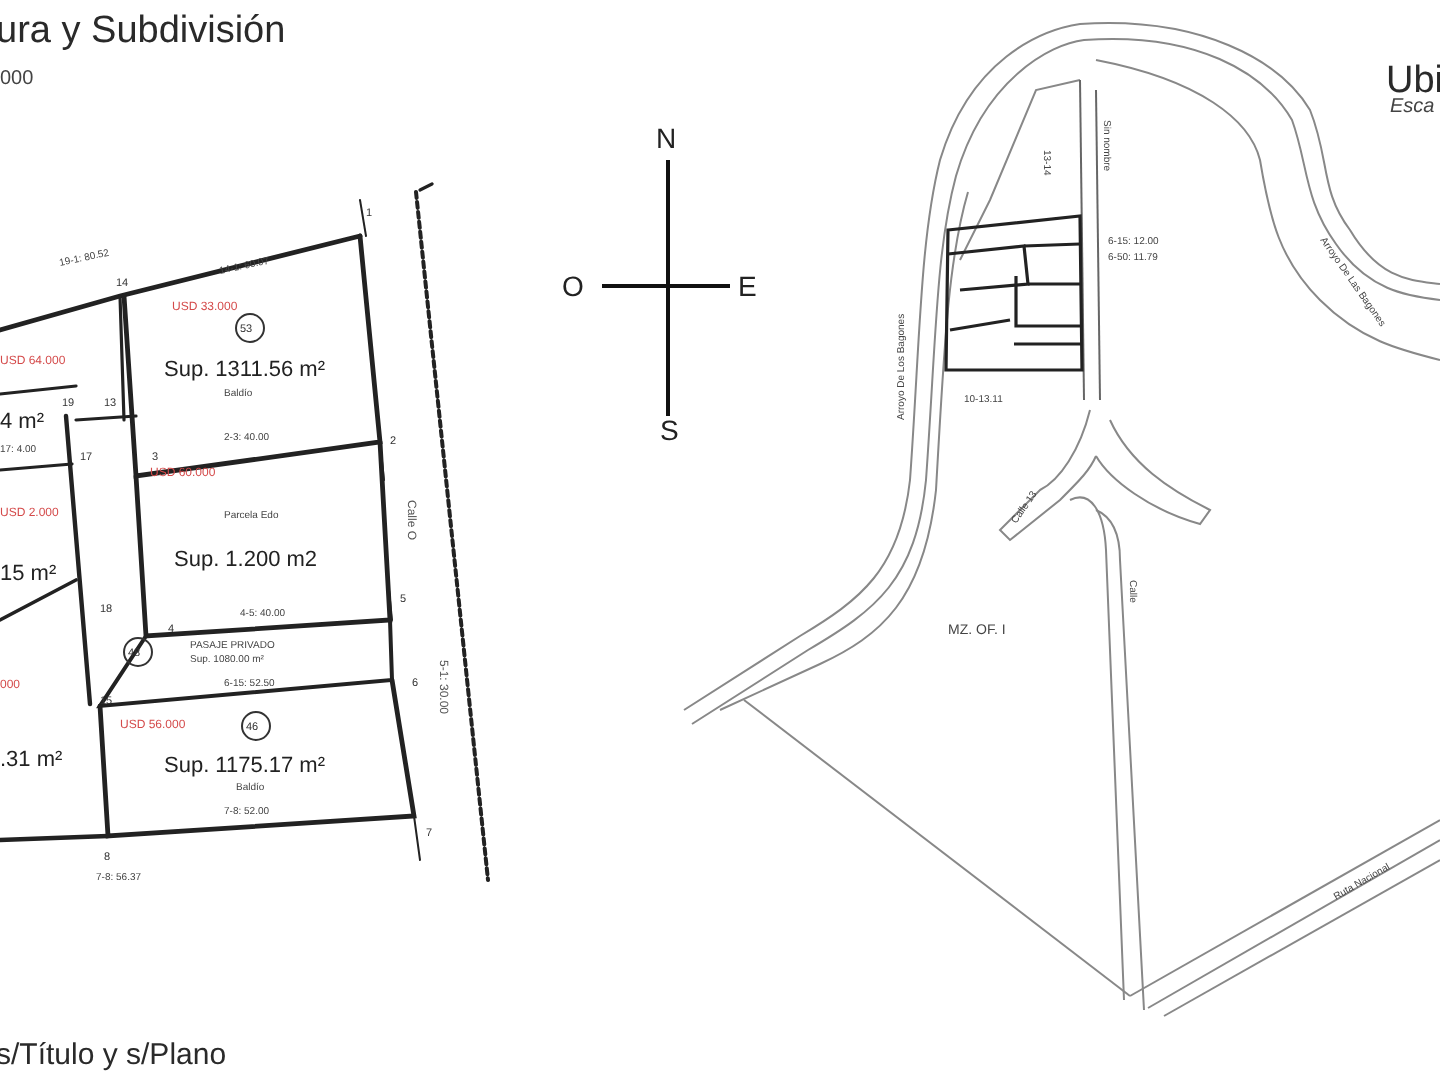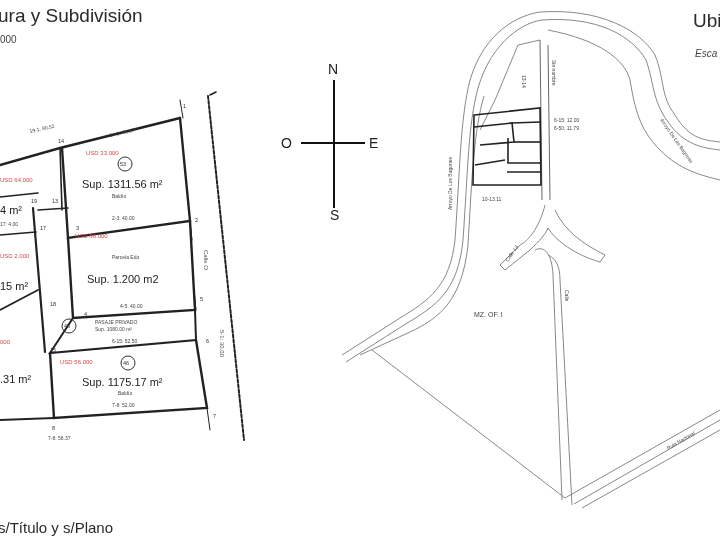--- a/index.html
+++ b/index.html
@@ -18,21 +18,21 @@
     .vert { font-size: 6px; fill: #555; }
     .maplabel { font-size: 7px; fill: #444; }
   </style>
 </head>
 <body>
 
 <div class="abs title" style="left:-2px; top:5px;">ura y Subdivisión</div>
 <div class="abs subtitle" style="left:0px; top:34px;">000</div>
 <div class="abs footer" style="left:-2px; top:519px;">s/Título y s/Plano</div>
 
-<div class="abs title" style="left:693px; top:10px;">Ubi</div>
+<div class="abs title" style="left:693px; top:30px;">Ubi</div>
 <div class="abs subtitle" style="left:695px; top:48px;font-style:italic;">Esca</div>
 
 <svg class="abs" style="left:0; top:0;" width="720" height="540" viewBox="0 0 720 540">
 
   <g stroke="#222" fill="none" stroke-linecap="round">
 
     <path d="M0,165 L60,148 L180,118" stroke-width="2.4"></path>
 
     <path d="M62,148 L68,238 L190,221 L180,118" stroke-width="2.4"></path>
 

